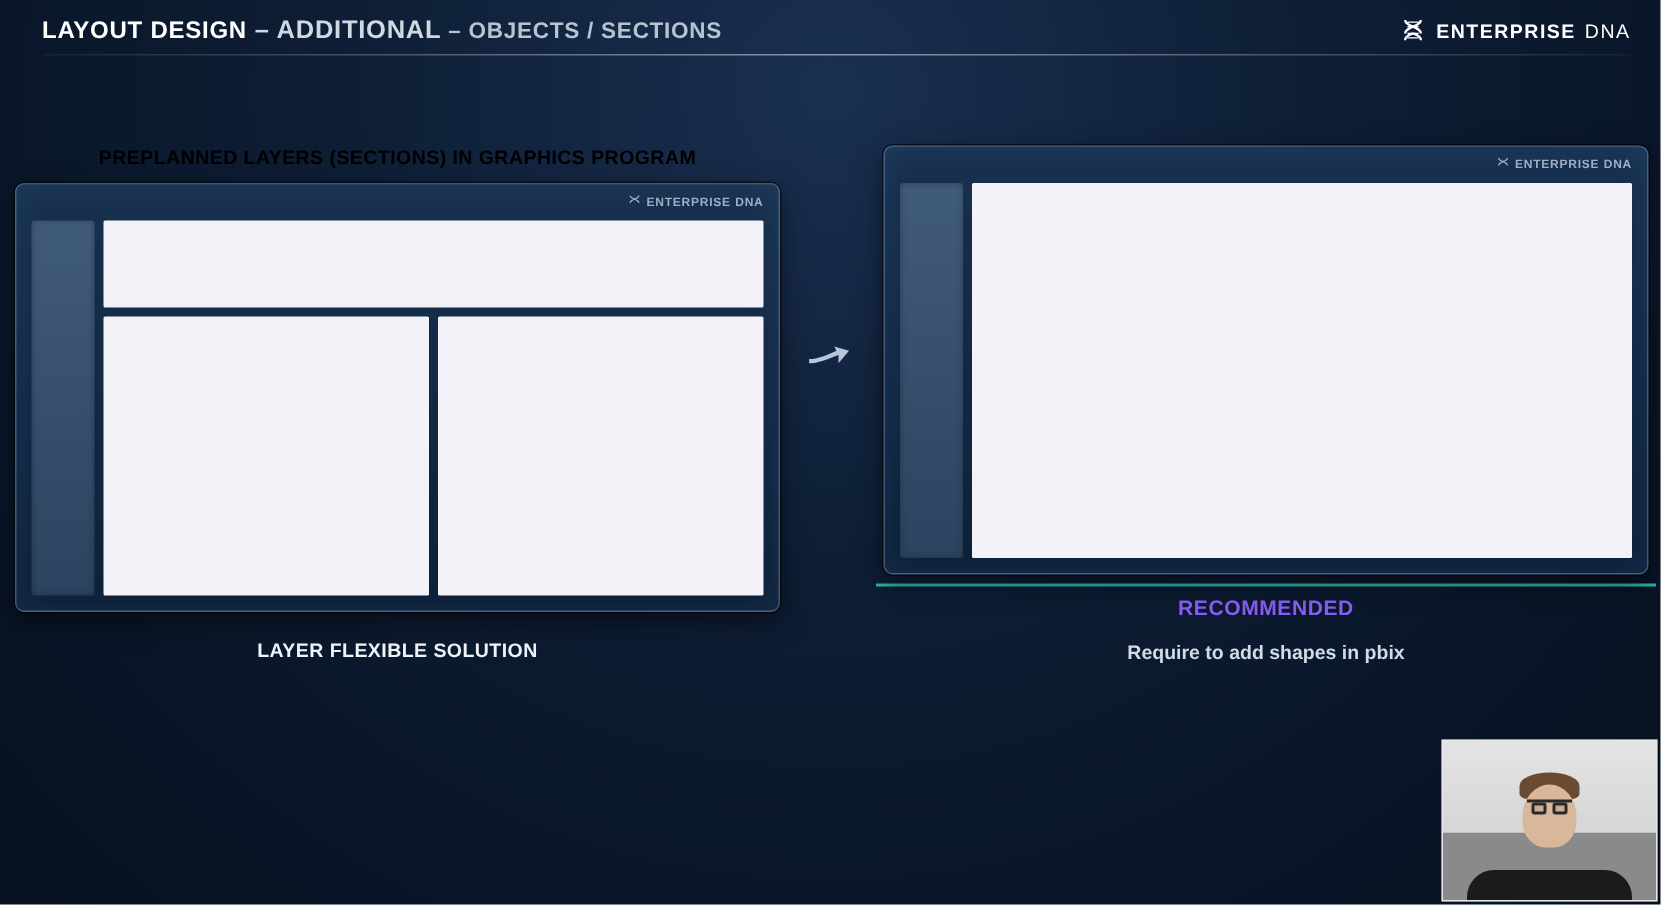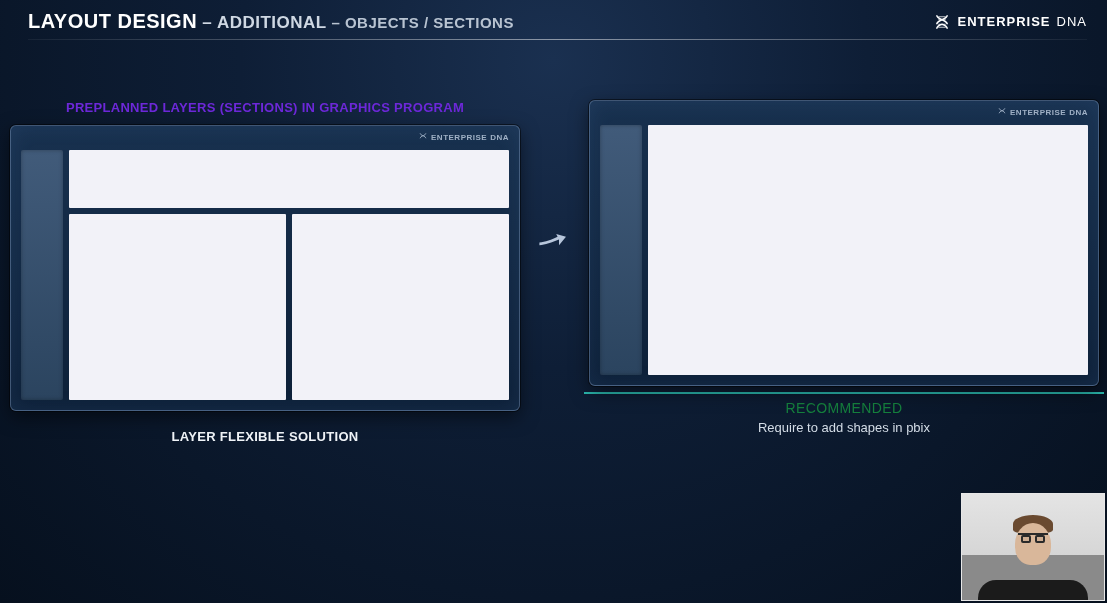--- a/index.html
+++ b/index.html
@@ -14,21 +14,21 @@
     display: flex;
     align-items: center;
     justify-content: space-between;
     padding: 10px 20px 6px 28px;
   }
   .title-line {
     font-size: 17px;
     font-weight: 700;
     letter-spacing: 0.5px;
   }
-  .title-main { font-size: 20px; color: #ffffff; font-weight: 700; }
+  .title-main { font-size: 16px; color: #ffffff; font-weight: 700; }
   .title-sub1 { color: #cfd8e3; font-weight: 600; }
   .title-sub2 { color: #b8c3d1; font-weight: 600; font-size: 15px; }
   .hr {
     height: 1px;
     background: linear-gradient(90deg, rgba(255,255,255,0.05), rgba(255,255,255,0.5), rgba(255,255,255,0.05));
     margin: 0 20px 0 28px;
   }
   .brand {
     display: flex;
     align-items: center;
@@ -50,21 +50,21 @@
     flex: 1;
     display: flex;
     flex-direction: column;
     align-items: center;
   }
   .col-title {
     font-size: 13px;
     font-weight: 700;
     letter-spacing: 0.3px;
     margin-bottom: 10px;
-    color: #6d28d9;
+    color: #000000;
   }
   .mock {
     width: 510px;
     height: 286px;
     border-radius: 6px;
     background: linear-gradient(180deg, #18314f 0%, #0d2038 100%);
     border: 1px solid rgba(160,190,230,0.35);
     box-shadow: 0 0 0 1px rgba(0,0,0,0.5), 0 6px 18px rgba(0,0,0,0.5), inset 0 0 20px rgba(80,120,180,0.15);
     position: relative;
     padding: 24px 10px 10px 10px;
@@ -135,30 +135,30 @@
   }
   .caption {
     font-size: 13px;
     font-weight: 700;
     margin-top: 18px;
     color: #f0f4f8;
     letter-spacing: 0.3px;
   }
   .caption-rec {
     font-size: 14px;
-    font-weight: 400;
-    color: #15803d;
+    font-weight: 700;
+    color: #8b5cf6;
     margin-top: 6px;
     letter-spacing: 0.4px;
   }
   .caption-note {
     font-size: 13px;
-    font-weight: 400;
+    font-weight: 700;
     color: #d3dce6;
-    margin-top: 4px;
+    margin-top: 14px;
   }
 
   .webcam {
     position: absolute;
     right: 2px;
     bottom: 2px;
     width: 144px;
     height: 108px;
     border: 1px solid rgba(255,255,255,0.5);
     background: #cfcfcf;

